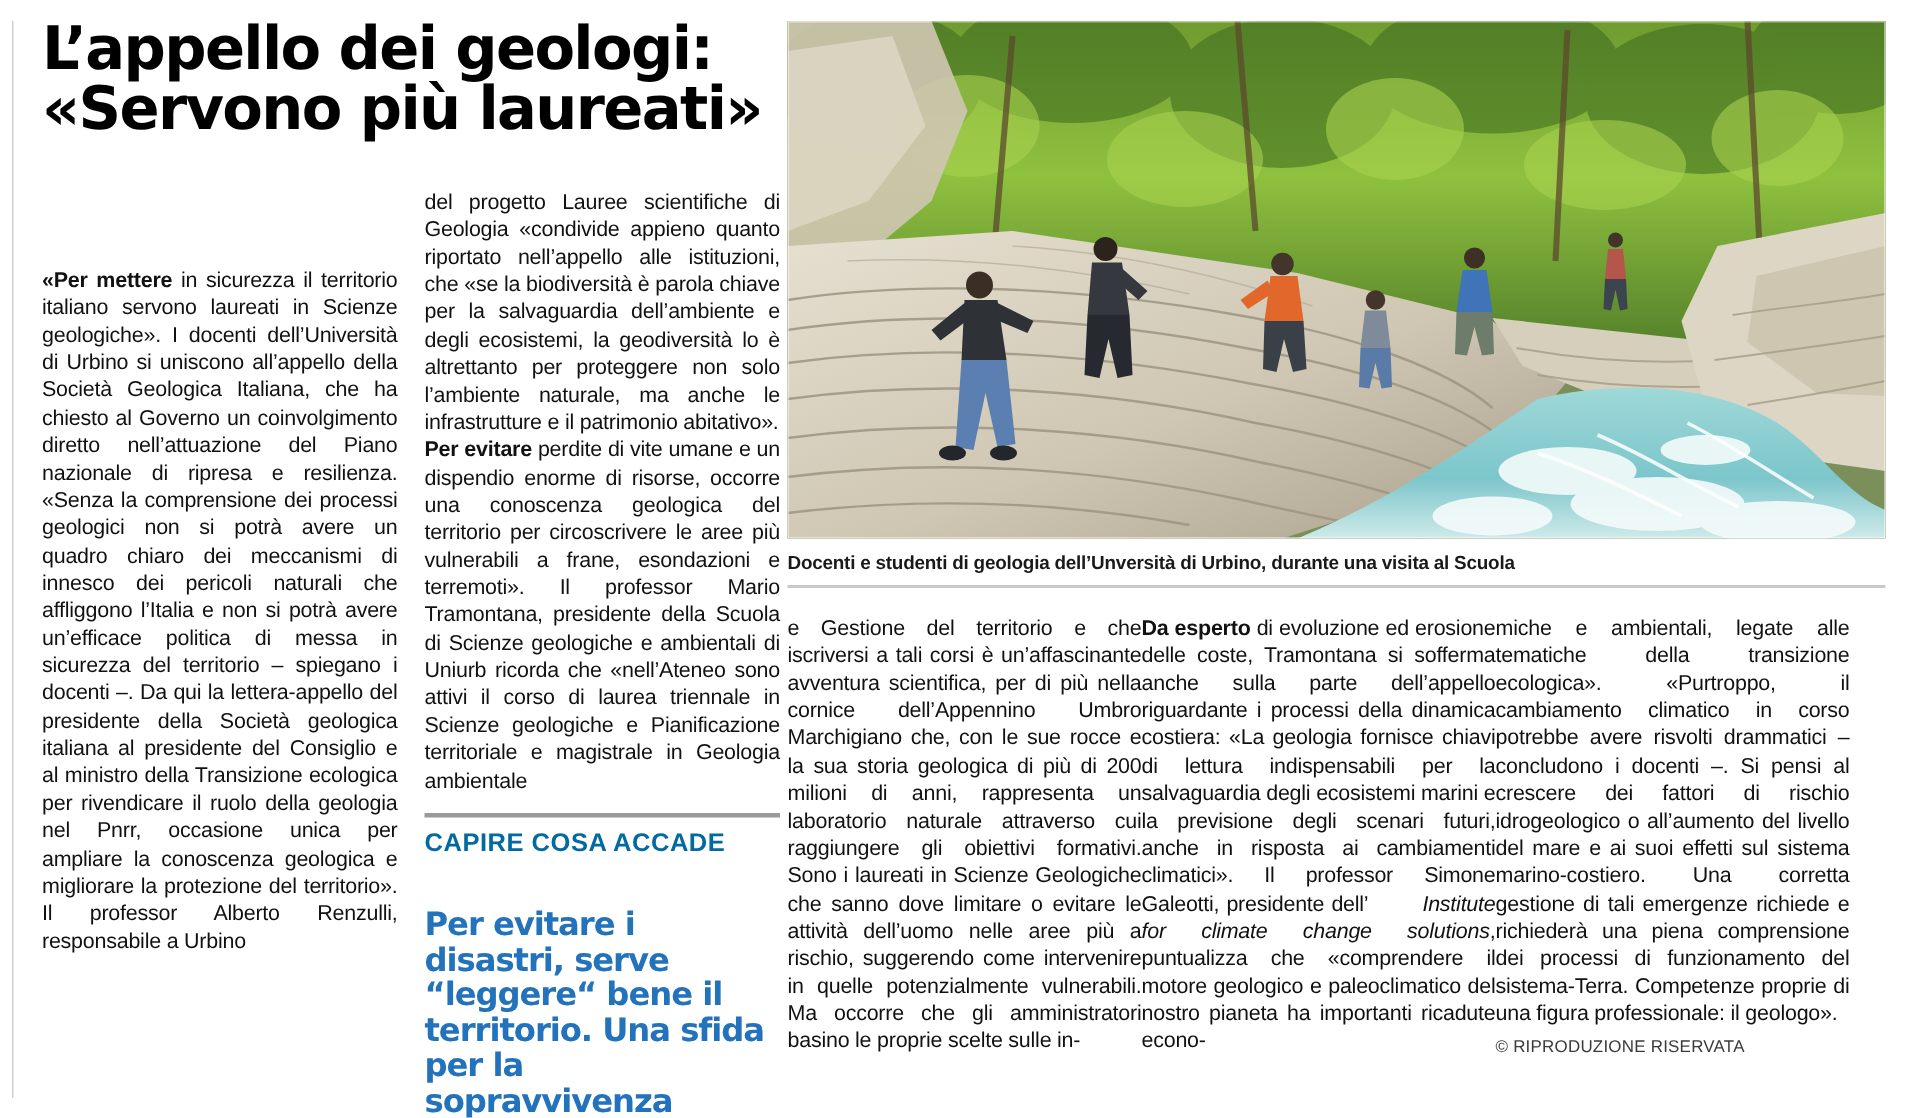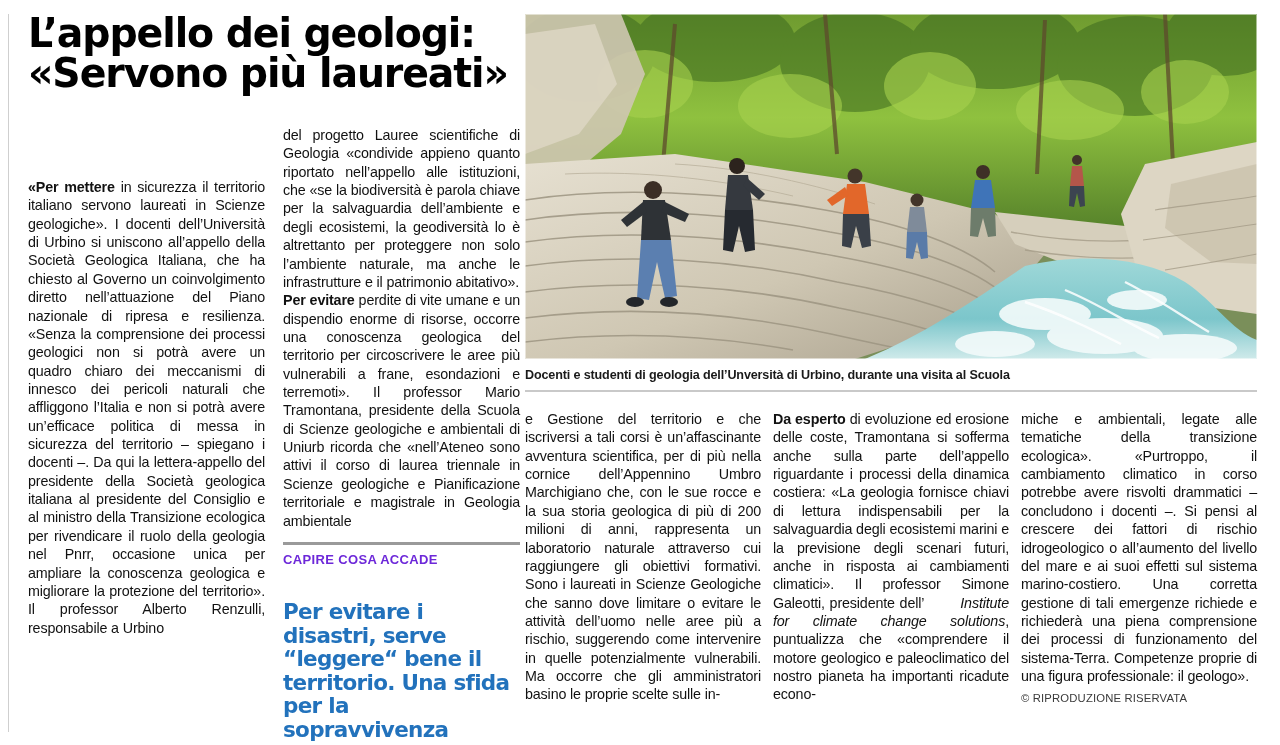--- a/index.html
+++ b/index.html
@@ -94,24 +94,24 @@
   .promo {
     margin-top: 12px;
     width: 237px;
   }
   .promo-rule {
     height: 3px;
     background: #9a9a9a;
     margin-bottom: 7px;
   }
   .promo-kicker {
-    font-size: 13px;
+    font-size: 17px;
     font-weight: 700;
     letter-spacing: 0.35px;
-    color: #6d28d9;
+    color: #0369a1;
     margin-bottom: 14px;
   }
   .promo-title {
     font-family: "DejaVu Sans", sans-serif;
     font-size: 21.5px;
     line-height: 1.1;
     font-weight: 700;
     color: #2272bc;
     letter-spacing: -0.7px;
     margin-top: 33px;
@@ -143,21 +143,20 @@
   }
   .caption-rule {
     margin-top: 8px;
     height: 2px;
     background: #c9c9c9;
   }
 
   .right-cols {
     margin-top: 18px;
     display: flex;
-    gap: 12px;
   }
   .col-wide { width: 236px; }
 
   .copyright {
     margin-top: 7px;
     font-size: 11.3px;
     color: #3a3a3a;
     letter-spacing: 0.15px;
   }
 </style>

